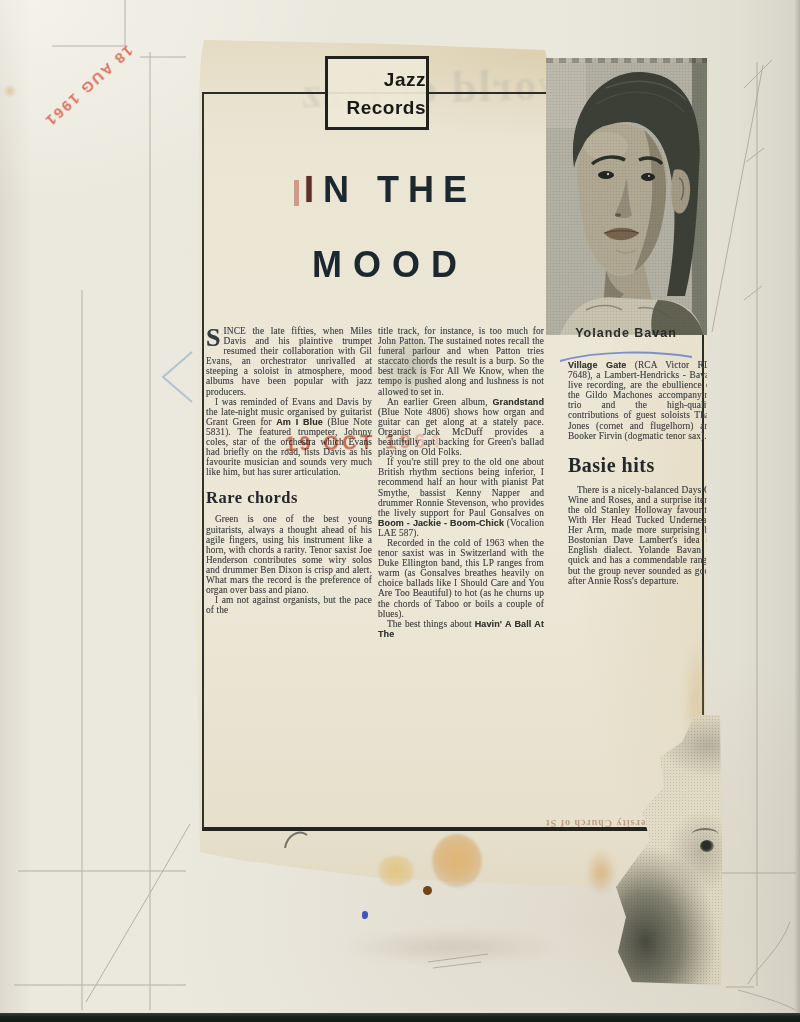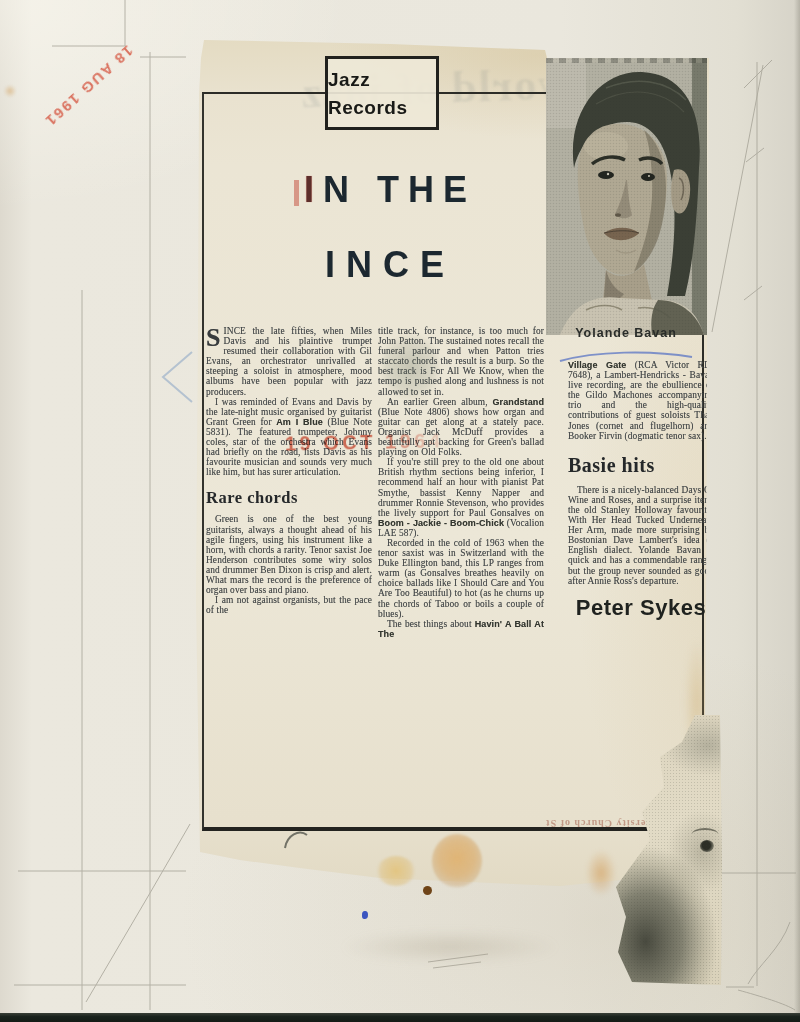--- a/index.html
+++ b/index.html
@@ -47,22 +47,22 @@
     position:absolute;left:330px;top:780px;width:150px;z-index:2;
     font-family:"Liberation Serif",serif;font-weight:700;font-size:10px;letter-spacing:1px;
     color:rgba(148,66,48,.45);transform:rotate(180deg);filter:blur(.4px);white-space:nowrap;
   }
   .frame{
     position:absolute;left:12px;top:54px;width:502px;height:739px;z-index:2;box-sizing:border-box;
     border-top:2px solid #2c2c27;border-left:2px solid #33332d;
     border-right:2px solid #2c2c27;border-bottom:4px solid #23231f;
   }
   .masthead{
-    position:absolute;left:135px;top:18px;width:114px;height:74px;z-index:3;box-sizing:border-box;
-    border:3px solid #21211d;background:rgba(238,232,215,.92);text-align:left;
+    position:absolute;left:135px;top:18px;width:104px;height:74px;z-index:3;box-sizing:border-box;
+    border:3px solid #21211d;background:rgba(238,232,215,.92);text-align:right;
     font-family:"Liberation Sans",sans-serif;font-weight:700;color:#191a17;
     padding-top:7px;line-height:28px;font-size:19px;letter-spacing:.5px;
   }
   .headline{
     position:absolute;left:34px;top:134px;width:332px;z-index:3;text-align:center;
     font-family:"Liberation Sans",sans-serif;font-weight:700;color:#1c2830;
     font-size:36px;letter-spacing:9px;line-height:1;white-space:nowrap;
   }
   .headline .hl2{margin-top:39px;letter-spacing:11px;}
   .headline .hl1::first-letter{color:#5d2e2b;text-shadow:0 0 1px rgba(190,50,40,.6);}
@@ -183,21 +183,21 @@
 
     <div class="frame"></div>
 
     <div class="masthead">
       <div>Jazz</div>
       <div>Records</div>
     </div>
 
     <div class="headline">
       <div class="hl1">IN THE</div>
-      <div class="hl2">INCE</div>
+      <div class="hl2">MOOD</div>
     </div>
     <div class="headline-redmark"></div>
 
     <svg class="photo" viewBox="0 0 161 277">
       <defs>
         <pattern id="ht" width="3" height="3" patternUnits="userSpaceOnUse">
           <circle cx="1.5" cy="1.5" r="0.72" fill="#2f332c"></circle>
         </pattern>
       </defs>
       <rect width="161" height="277" fill="#b2b0a2"></rect>
@@ -249,21 +249,20 @@
         <p class="para lead"><span>title track, for instance, is too much for John Patton. The sustained notes recall the funeral parlour and when Patton tries staccato chords the result is a burp. So the best track is For All We Know, when the tempo is pushed along and lushness is not allowed to set in.</span></p>
         <p class="para"><span>An earlier Green album, </span><b>Grandstand</b><span> (Blue Note 4806) shows how organ and guitar can get along at a stately pace. Organist Jack McDuff provides a beautifully apt backing for Green's ballad playing on Old Folks.</span></p>
         <p class="para"><span>If you're still prey to the old one about British rhythm sections being inferior, I recommend half an hour with pianist Pat Smythe, bassist Kenny Napper and drummer Ronnie Stevenson, who provides the lively support for Paul Gonsalves on </span><b>Boom - Jackie - Boom-Chick</b><span> (Vocalion LAE 587).</span></p>
         <p class="para"><span>Recorded in the cold of 1963 when the tenor saxist was in Switzerland with the Duke Ellington band, this LP ranges from warm (as Gonsalves breathes heavily on choice ballads like I Should Care and You Are Too Beautiful) to hot (as he churns up the chords of Taboo or boils a couple of blues).</span></p>
         <p class="para"><span>The best things about </span><b>Havin' A Ball At The</b></p>
       </div>
     <div class="col col3">
         <p class="para lead"><b>Village Gate</b><span> (RCA Victor RD-7648), a Lambert-Hendricks - Bavan live recording, are the ebullience of the Gildo Machones accompanying trio and the high-quality contributions of guest soloists Thad Jones (cornet and flugelhorn) and Booker Firvin (dogmatic tenor sax).</span></p>
         <h3 class="subhead lg">Basie hits</h3>
         <p class="para"><span>There is a nicely-balanced Days Of Wine and Roses, and a surprise item, the old Stanley Holloway favourite, With Her Head Tucked Underneath Her Arm, made more surprising by Bostonian Dave Lambert's idea of English dialect. Yolande Bavan is quick and has a commendable range, but the group never sounded as good after Annie Ross's departure.</span></p>
-        <div class="byline">Peter Sykes</div>
       </div>
 
     <div class="stamp stamp-oct">19 OCT 1964</div>
 
     <div class="stain stain-col2"></div>
     <div class="stain stain-right"></div>
   </div>
 
   <div class="stain stain-big"></div>
   <div class="stain stain-yellow"></div>

